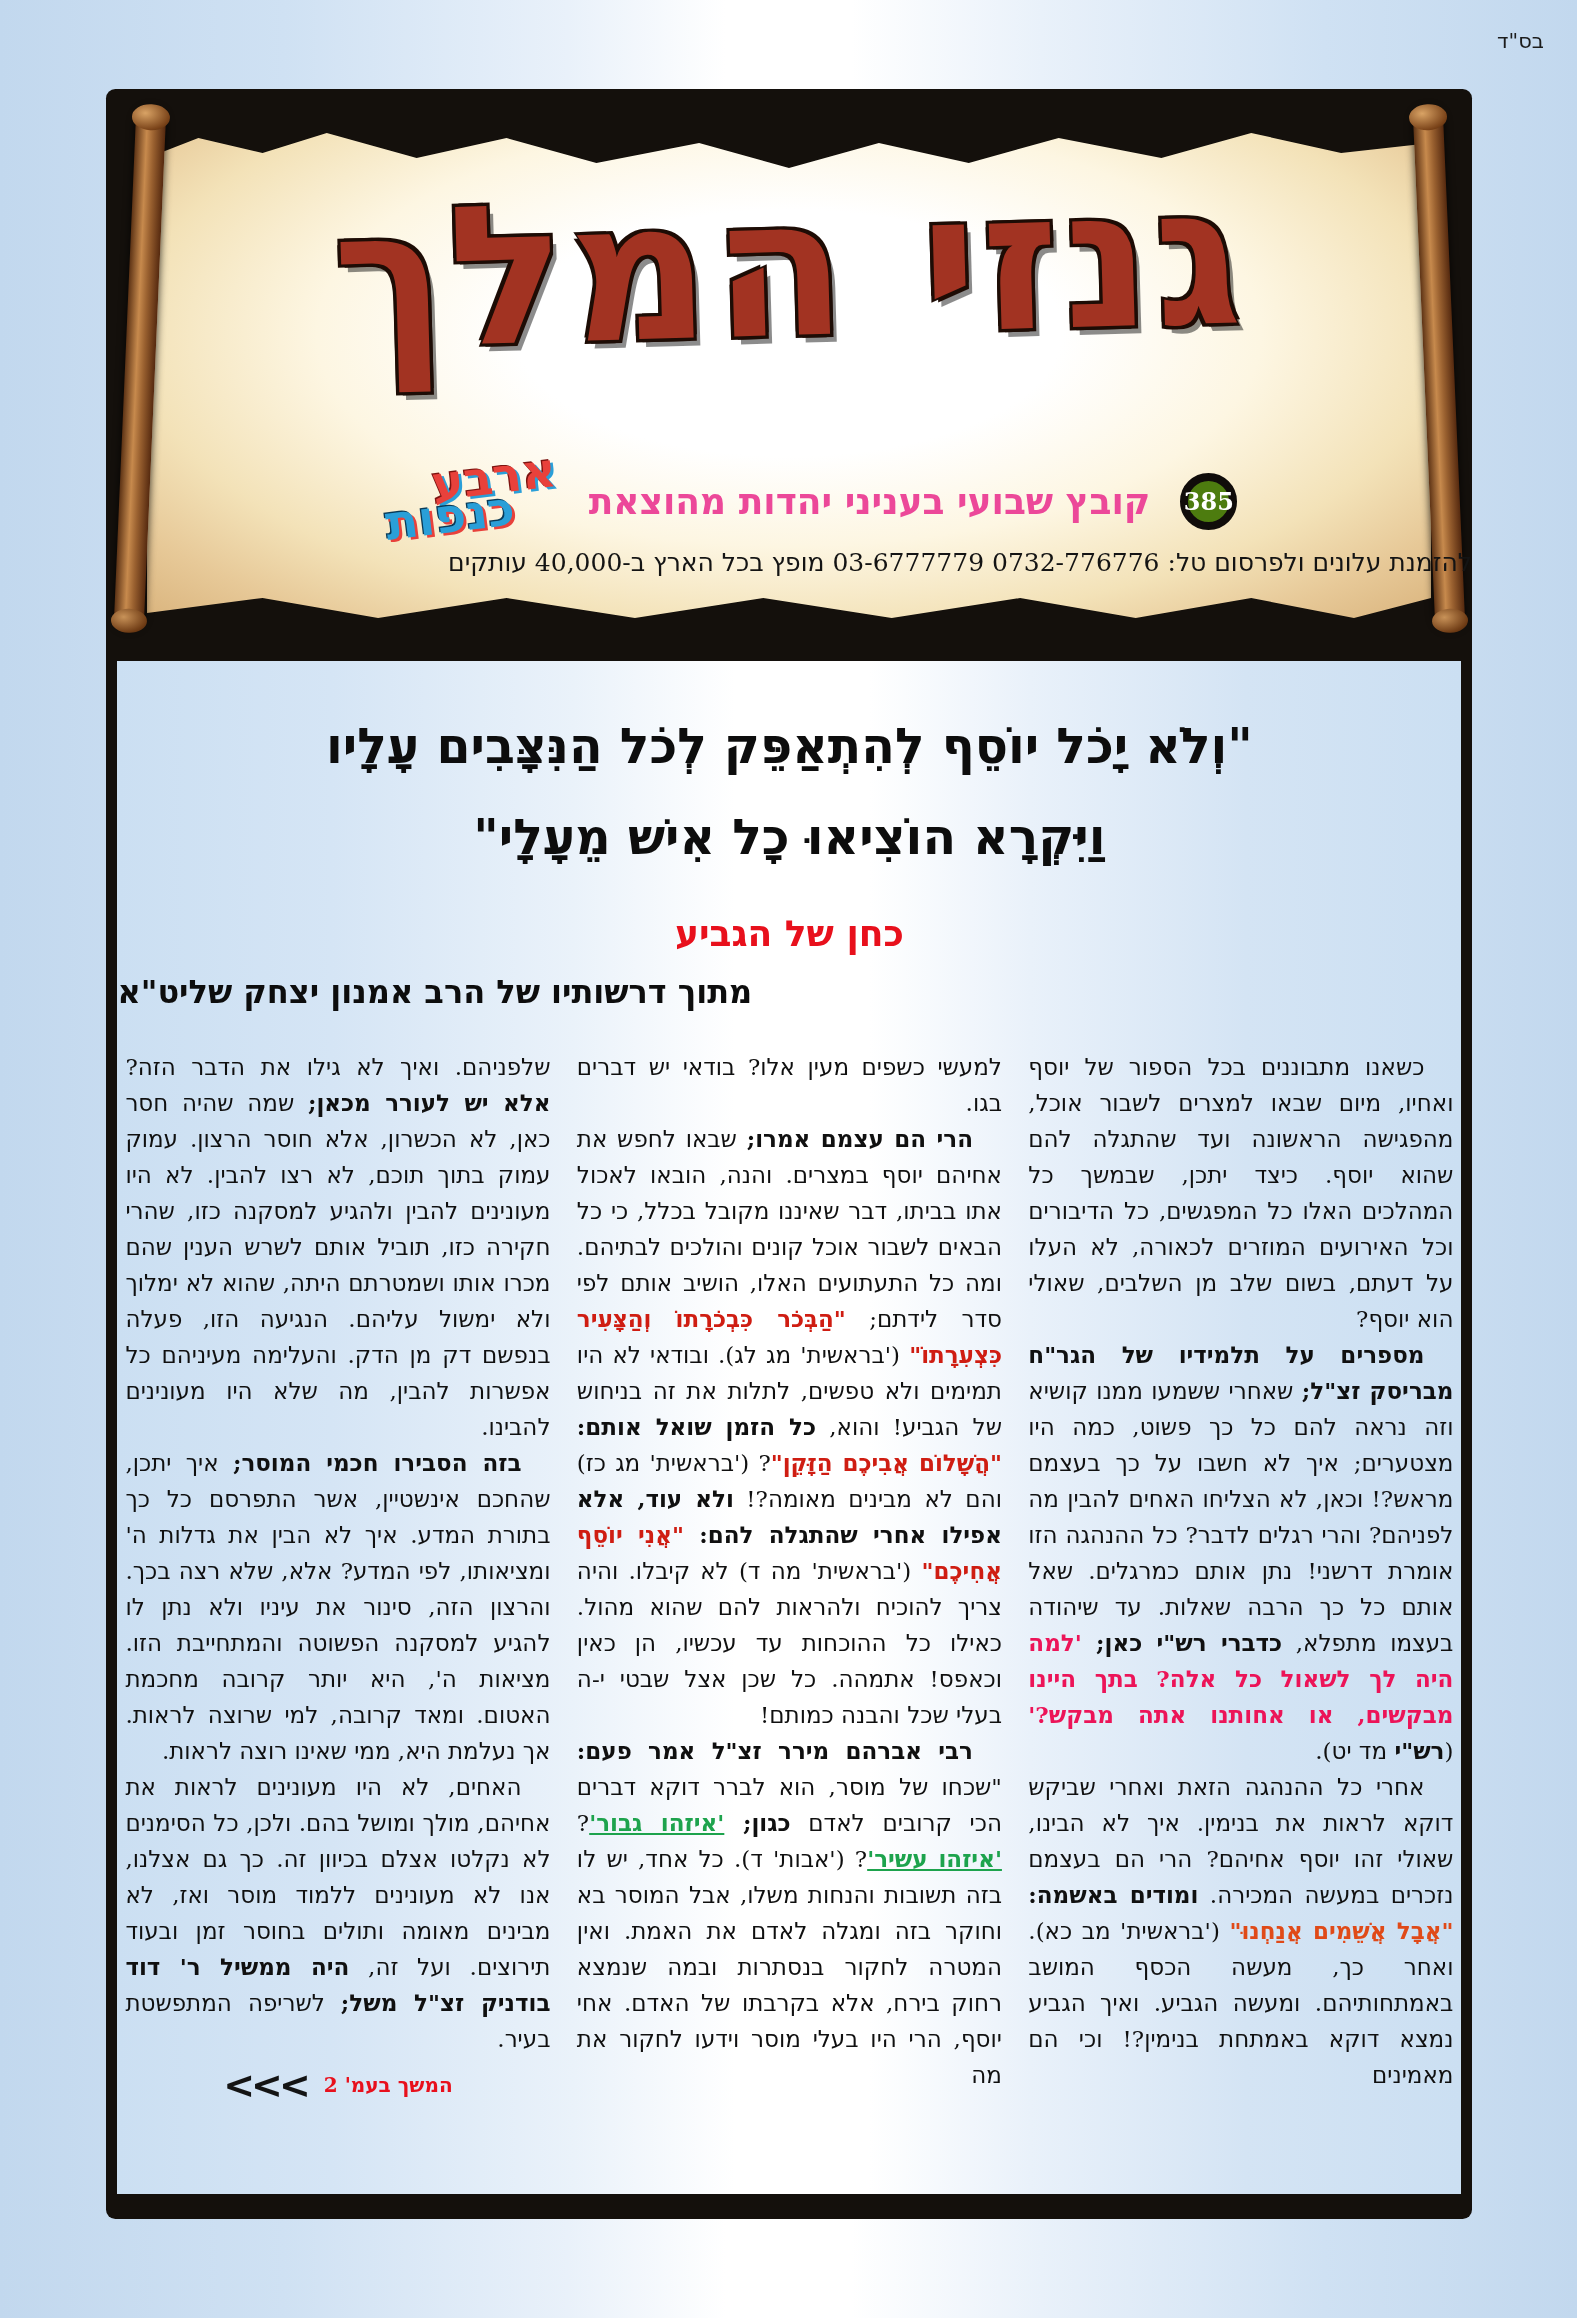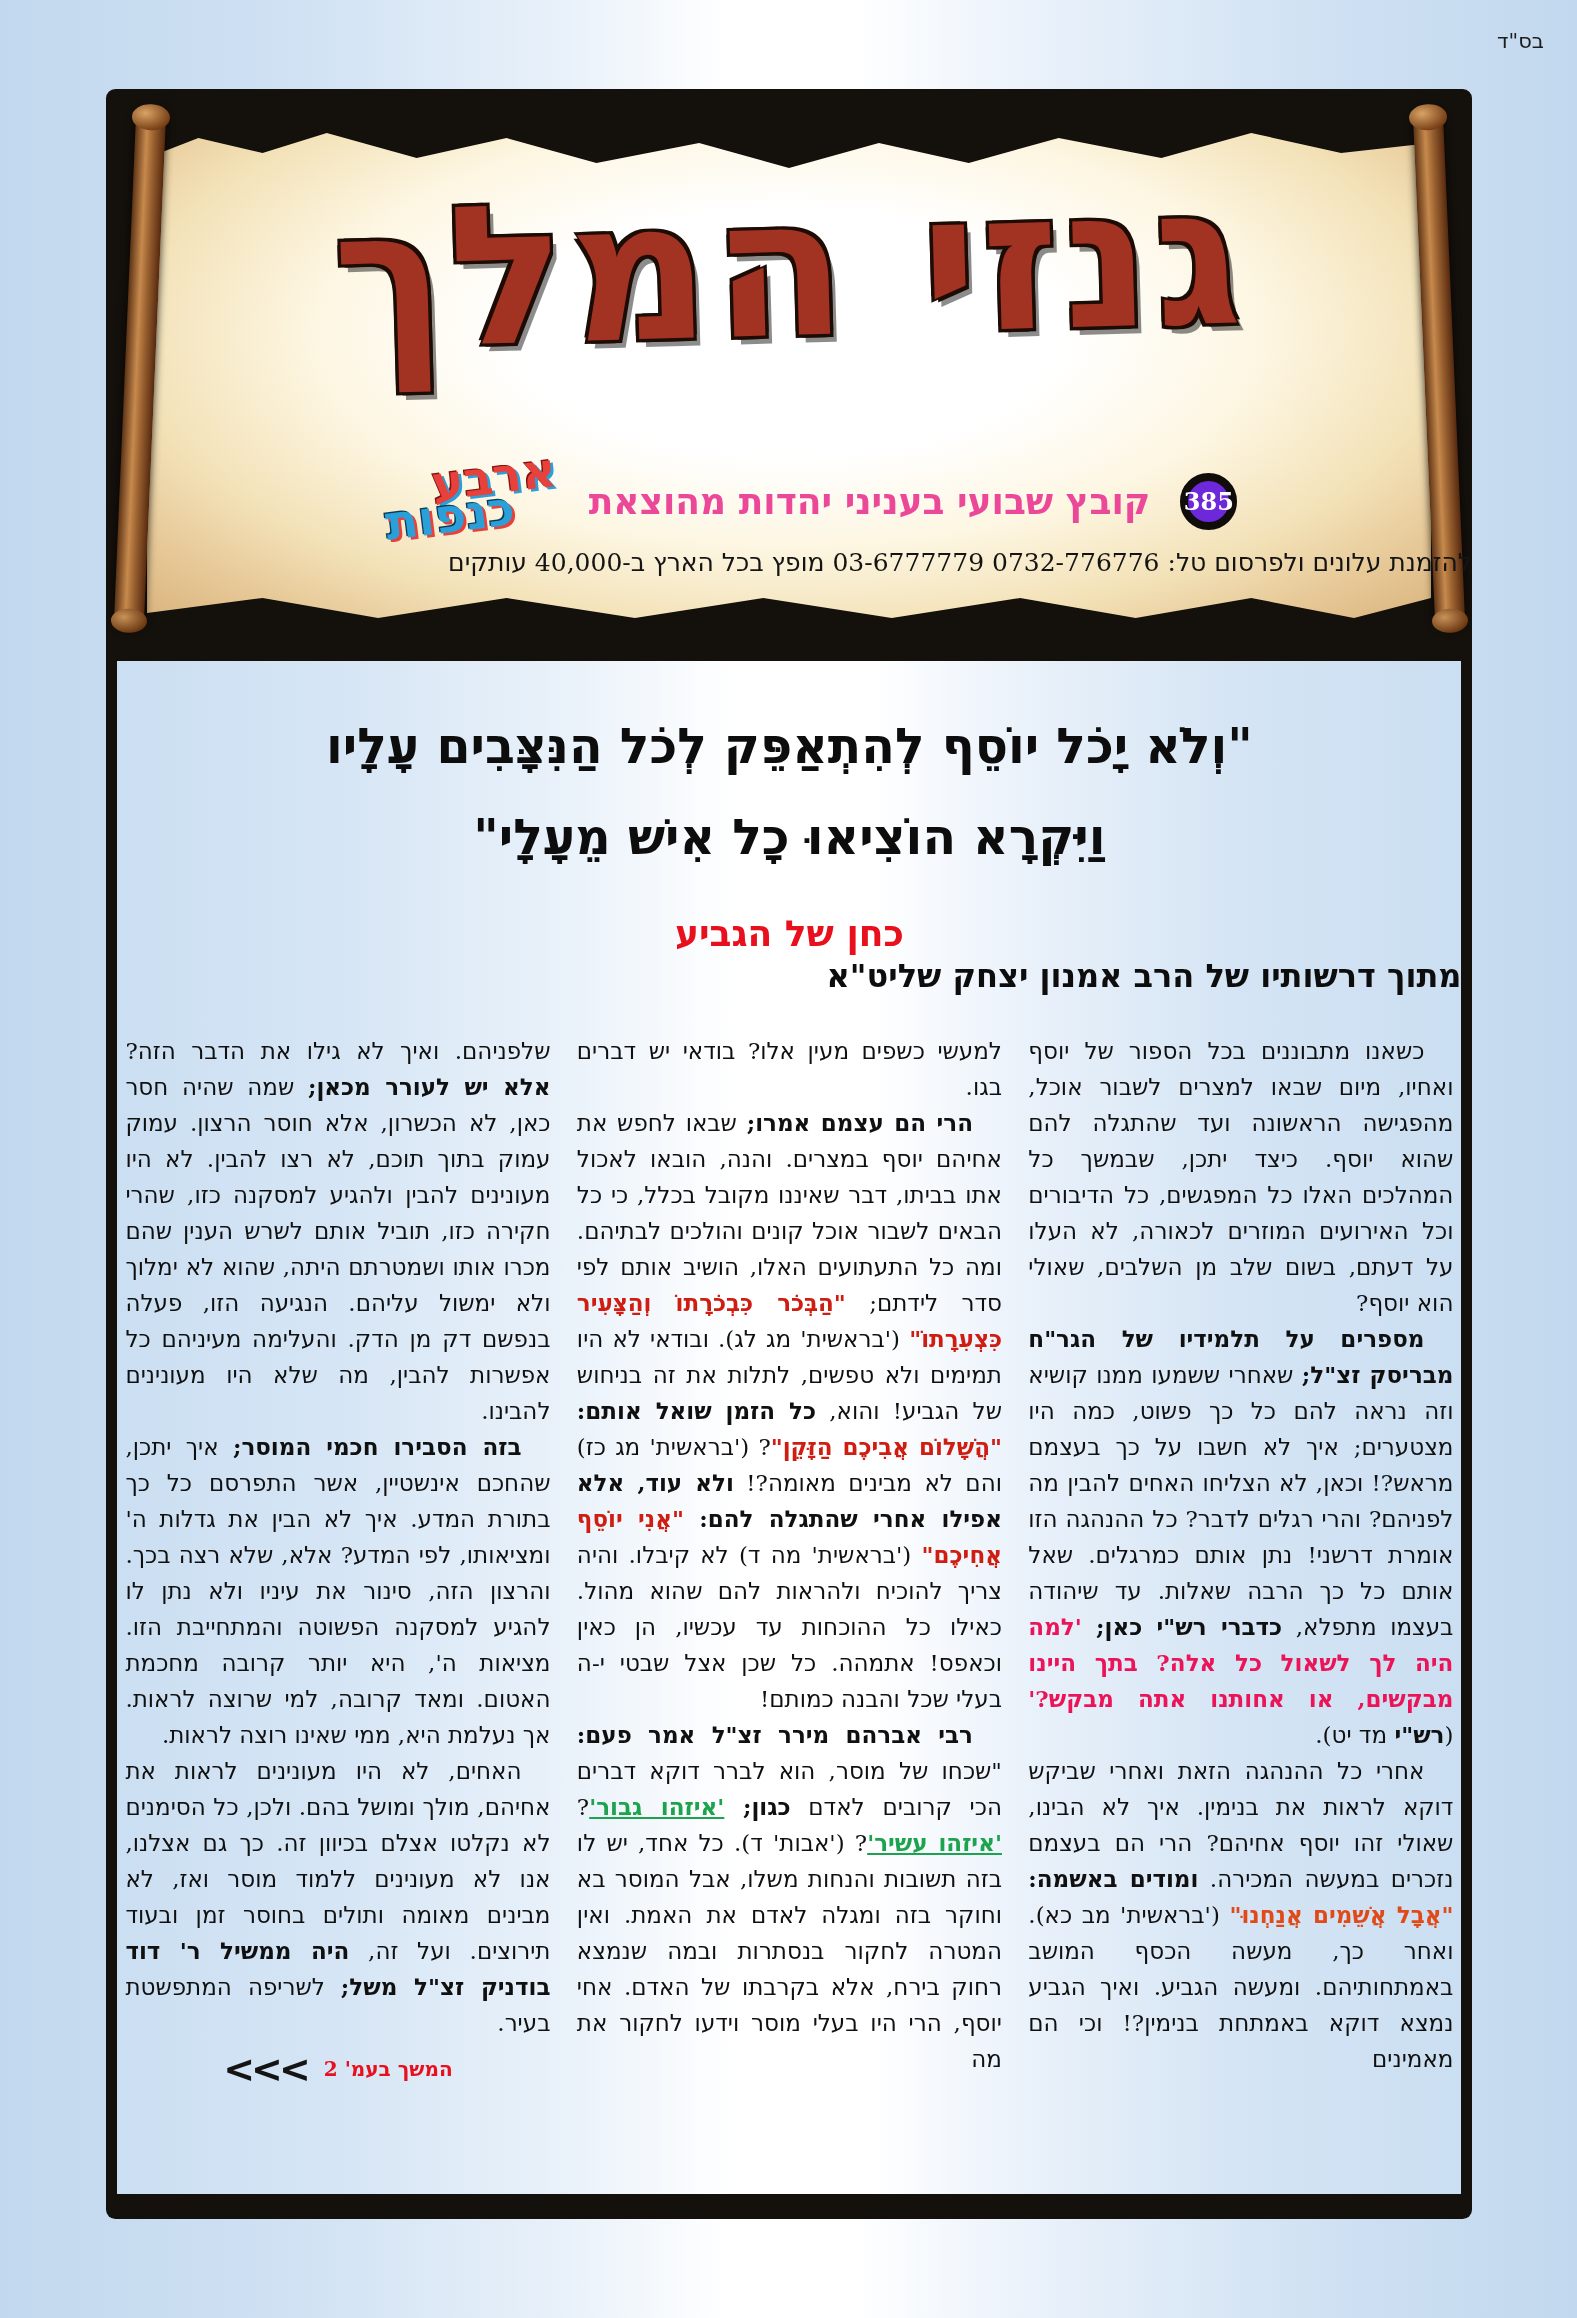--- a/index.html
+++ b/index.html
@@ -35,39 +35,39 @@
   }
   .masthead-title{
     position:absolute;z-index:4;top:40px;left:0;right:0;text-align:center;
     font-family:"DejaVu Sans",sans-serif;font-weight:bold;
     font-size:193px;line-height:1.45;color:#a23322;transform:rotate(-1.6deg);
     text-shadow:3.3px 3.3px 0 #1d0c05,-3.3px 3.3px 0 #1d0c05,3.3px -3.3px 0 #1d0c05,-3.3px -3.3px 0 #1d0c05,6.6px 8px 0 rgba(0,0,0,.45);
     letter-spacing:4px;
   }
   .sub-row{position:absolute;z-index:5;top:369px;left:0;right:0;display:flex;direction:rtl;justify-content:center;align-items:center;gap:30px;}
   .issue-badge{
-    width:41px;height:41px;border-radius:50%;background:#6d28d9;border:8.6px solid #100c0a;
+    width:41px;height:41px;border-radius:50%;background:#4d7c0f;border:8.6px solid #100c0a;
     display:flex;align-items:center;justify-content:center;flex:0 0 auto;
     color:#fff;font-family:"DejaVu Serif","DejaVu Sans",sans-serif;font-weight:bold;font-size:24px;
   }
   .weekly-line{font-family:"DejaVu Sans",sans-serif;font-weight:bold;font-size:36px;color:#ec4899;white-space:nowrap;}
   .logo-arba{position:relative;width:218px;height:86px;transform:rotate(-7deg);flex:0 0 auto;font-family:"DejaVu Sans",sans-serif;font-weight:bold;}
   .logo-arba .w1{position:absolute;top:-4px;right:0;font-size:48px;color:#e8413b;text-shadow:2.6px 2.6px 0 #2a9fd8,-1.3px -1.3px 0 #7c1410;}
   .logo-arba .w2{position:absolute;top:29px;right:46px;font-size:48px;color:#2a9fd8;text-shadow:2.6px 2.6px 0 #e8413b,-1.3px -1.3px 0 #093a57;}
   .contact-line{position:absolute;z-index:5;top:459px;left:0;right:0;text-align:right;
     font-family:"DejaVu Serif","DejaVu Sans",sans-serif;font-size:25px;color:#141414;white-space:nowrap;}
   
   .panel{
     position:relative;margin:0 10.6px;width:1344px;height:1533px;
     background:linear-gradient(to right,#cbdff2 0%,#d5e5f5 16%,#eaf2fa 34%,#ffffff 46%,#ffffff 56%,#e9f1fa 68%,#d4e4f4 84%,#cbdff2 100%);
   }
   .headline{padding-top:41px;text-align:center;font-family:"DejaVu Sans",sans-serif;font-weight:bold;
     font-size:49px;line-height:1.85;color:#0d0d0d;}
   .red-sub{margin-top:29px;text-align:center;font-weight:bold;font-size:36px;color:#e8101c;}
-  .speaker{margin-top:3px;text-align:right;font-weight:bold;font-size:32px;color:#0d0d0d;}
+  .speaker{margin-top:19px;text-align:left;font-weight:bold;font-size:32px;color:#0d0d0d;}
   .columns{display:flex;direction:rtl;gap:26.4px;padding:0 8px;margin-top:38px;height:1110px;overflow:hidden;}
   .col{flex:1 1 0;font-size:23px;line-height:36px;color:#101010;text-align:justify;}
   .col p.para{margin:0;}
   .col p.ind{text-indent:29px;}
   .seg-n{font-weight:normal;}
   .seg-b{font-weight:bold;}
   .seg-r{font-weight:bold;color:#cf1d12;}
   .seg-p{font-weight:bold;color:#ec1458;}
   .seg-o{font-weight:bold;color:#e04a18;}
   .seg-g{font-weight:bold;color:#1da34d;text-decoration:underline;}

